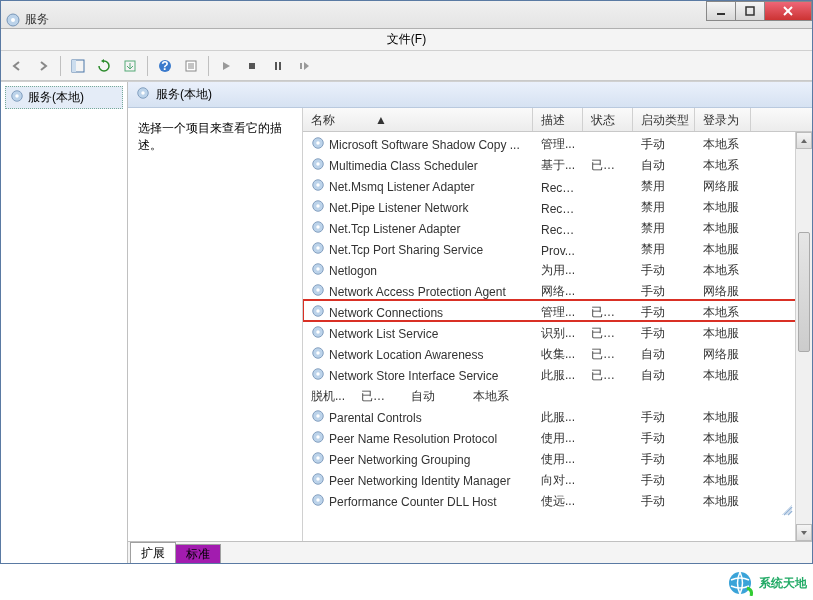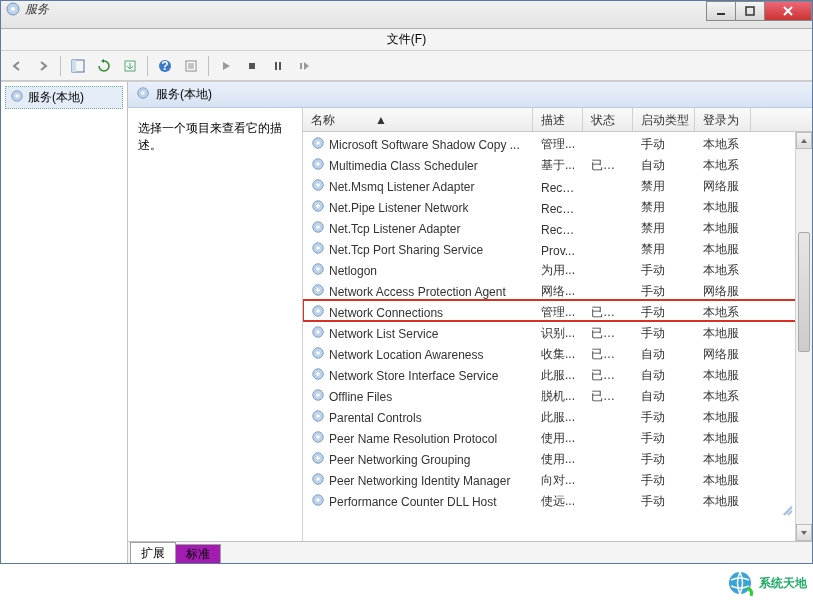--- a/index.html
+++ b/index.html
@@ -1,18 +1,18 @@
 <!DOCTYPE html>
 <html><head>
 <meta charset="utf-8">
 <style>
 * { margin: 0; padding: 0; box-sizing: border-box; font-family: "Microsoft YaHei", "Segoe UI", Tahoma, sans-serif; font-size: 12px; }
 body { background: #fff; width: 813px; height: 600px; overflow: hidden; position: relative; }
 .window { width: 813px; height: 564px; border: 1px solid #5a7aa3; background: #fff; display: flex; flex-direction: column; }
-.titlebar { height: 28px; background: linear-gradient(to bottom, #f0f0f0, #e4e4e4); display: flex; align-items: flex-start; padding: 0 4px; border-bottom: 1px solid #b0b0b0; position: relative; font-style: italic; }
+.titlebar { height: 28px; background: linear-gradient(to bottom, #f0f0f0, #e4e4e4); display: flex; align-items: flex-end; padding: 0 4px; border-bottom: 1px solid #b0b0b0; position: relative; }
 .titlebar .icon { width: 16px; height: 16px; margin-right: 4px; }
 .titlebar .title { flex: 1; color: #333; }
 .winbtns { display: flex; position: absolute; right: 0; top: 0; }
 .winbtn { width: 30px; height: 20px; display: flex; align-items: center; justify-content: center; border: 1px solid #888; margin-left: -1px; background: linear-gradient(to bottom,#f5f5f5,#d8d8d8); }
 .winbtn.close { background: linear-gradient(to bottom,#e67,#c33); width: 48px; }
 .winbtn.close svg { stroke: #fff; }
 .menubar { height: 22px; display: flex; align-items: center; padding: 0 6px; gap: 4px; border-bottom: 1px solid #d0d0d0; background: #f4f4f4; flex-direction: column; }
 .menuitem { padding: 2px 8px; cursor: default; }
 .toolbar { height: 30px; display: flex; align-items: center; padding: 0 4px; gap: 2px; border-bottom: 1px solid #c9c9c9; background: #f4f4f4; }
 .toolbtn { width: 24px; height: 24px; display: flex; align-items: center; justify-content: center; border: 1px solid transparent; }
@@ -335,27 +335,20 @@
                       <circle cx="8" cy="8" r="2" fill="#fff"></circle>
                     </svg></span>
                   <span>Network Store Interface Service</span>
                 </div>
                 <div class="cell" style="width:50px">此服...</div>
                 <div class="cell" style="width:50px">已启动</div>
                 <div class="cell" style="width:62px">自动</div>
                 <div class="cell" style="width:56px">本地服</div>
               </div>
               <div class="row">
-                <div class="cell name" style="width:230px">
-                  <span><svg class="svcicon" viewBox="0 0 16 16">
-                      <circle class="gearcircle" cx="8" cy="8" r="6"></circle>
-                      <circle cx="8" cy="8" r="2" fill="#fff"></circle>
-                    </svg></span>
-                  <span>Offline Files</span>
-                </div>
                 <div class="cell" style="width:50px">脱机...</div>
                 <div class="cell" style="width:50px">已启动</div>
                 <div class="cell" style="width:62px">自动</div>
                 <div class="cell" style="width:56px">本地系</div>
               </div>
               <div class="row">
                 <div class="cell name" style="width:230px">
                   <span><svg class="svcicon" viewBox="0 0 16 16">
                       <circle class="gearcircle" cx="8" cy="8" r="6"></circle>
                       <circle cx="8" cy="8" r="2" fill="#fff"></circle>

